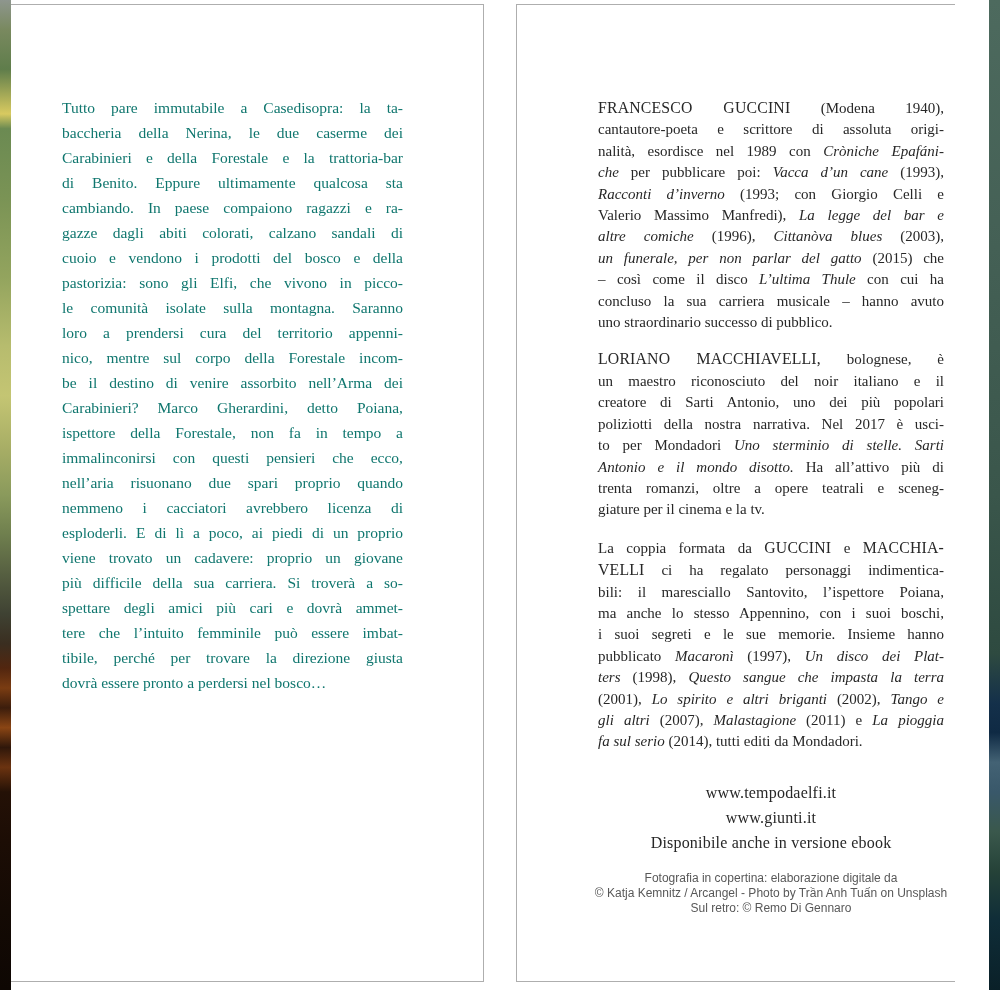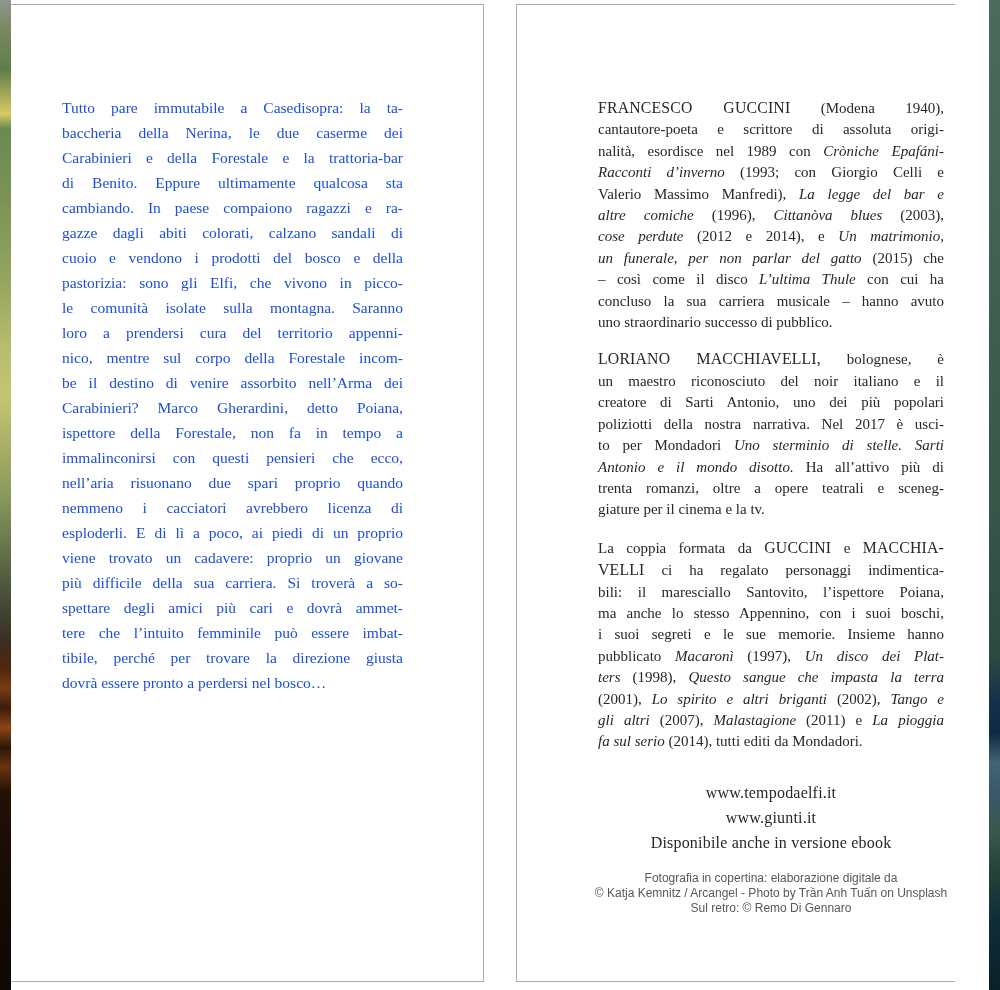--- a/index.html
+++ b/index.html
@@ -33,21 +33,21 @@
   .page-left{
     left:11px;width:473px;
     border-top:1px solid #aeaeae;border-right:1px solid #aeaeae;border-bottom:1px solid #aeaeae;
   }
   .page-right{
     left:516px;width:439px;
     border-top:1px solid #aeaeae;border-left:1px solid #aeaeae;border-bottom:1px solid #aeaeae;
   }
   .left-col{
     position:absolute;left:51px;top:90px;width:341px;
-    color:#1d4ed8;font-size:15.5px;line-height:25px;
+    color:#0f766e;font-size:15.5px;line-height:25px;
   }
   .right-col{
     position:absolute;left:81px;top:92px;width:346px;
     color:#272727;font-size:15px;line-height:21.4px;
   }
   .line{text-align:justify;text-align-last:justify;}
   .line.last{text-align-last:left;}
   .it{font-style:italic;}
   .caps{font-size:1.05em;letter-spacing:0.2px;}
   .para{margin:0 0 15px 0;}
@@ -94,24 +94,24 @@
     </div>
 </div>
 
 <div class="page page-right">
   <div class="right-col">
     <div>
         <div class="para">
           <div class="line"><span class="caps">FRANCESCO GUCCINI</span><span> (Modena 1940),</span></div>
           <div class="line"><span>cantautore-poeta e scrittore di assoluta origi-</span></div>
           <div class="line"><span>nalità, esordisce nel 1989 con </span><span class="it">Cròniche Epafáni-</span></div>
+          <div class="line"><span class="it">che</span><span> per pubblicare poi: </span><span class="it">Vacca d’un cane</span><span> (1993),</span></div>
           <div class="line"><span class="it">Racconti d’inverno</span><span> (1993; con Giorgio Celli e</span></div>
           <div class="line"><span>Valerio Massimo Manfredi), </span><span class="it">La legge del bar e</span></div>
           <div class="line"><span class="it">altre comiche</span><span> (1996), </span><span class="it">Cittanòva blues</span><span> (2003),</span></div>
-          <div class="line"><span class="it">cose perdute</span><span> (2012 e 2014), e </span><span class="it">Un matrimonio,</span></div>
           <div class="line"><span class="it">un funerale, per non parlar del gatto</span><span> (2015) che</span></div>
           <div class="line"><span>– così come il disco </span><span class="it">L’ultima Thule</span><span> con cui ha</span></div>
           <div class="line"><span>concluso la sua carriera musicale – hanno avuto</span></div>
           <div class="line last"><span>uno straordinario successo di pubblico.</span></div>
         </div>
         <div class="para">
           <div class="line"><span class="caps">LORIANO MACCHIAVELLI,</span><span> bolognese, è</span></div>
           <div class="line"><span>un maestro riconosciuto del noir italiano e il</span></div>
           <div class="line"><span>creatore di Sarti Antonio, uno dei più popolari</span></div>
           <div class="line"><span>poliziotti della nostra narrativa. Nel 2017 è usci-</span></div>

